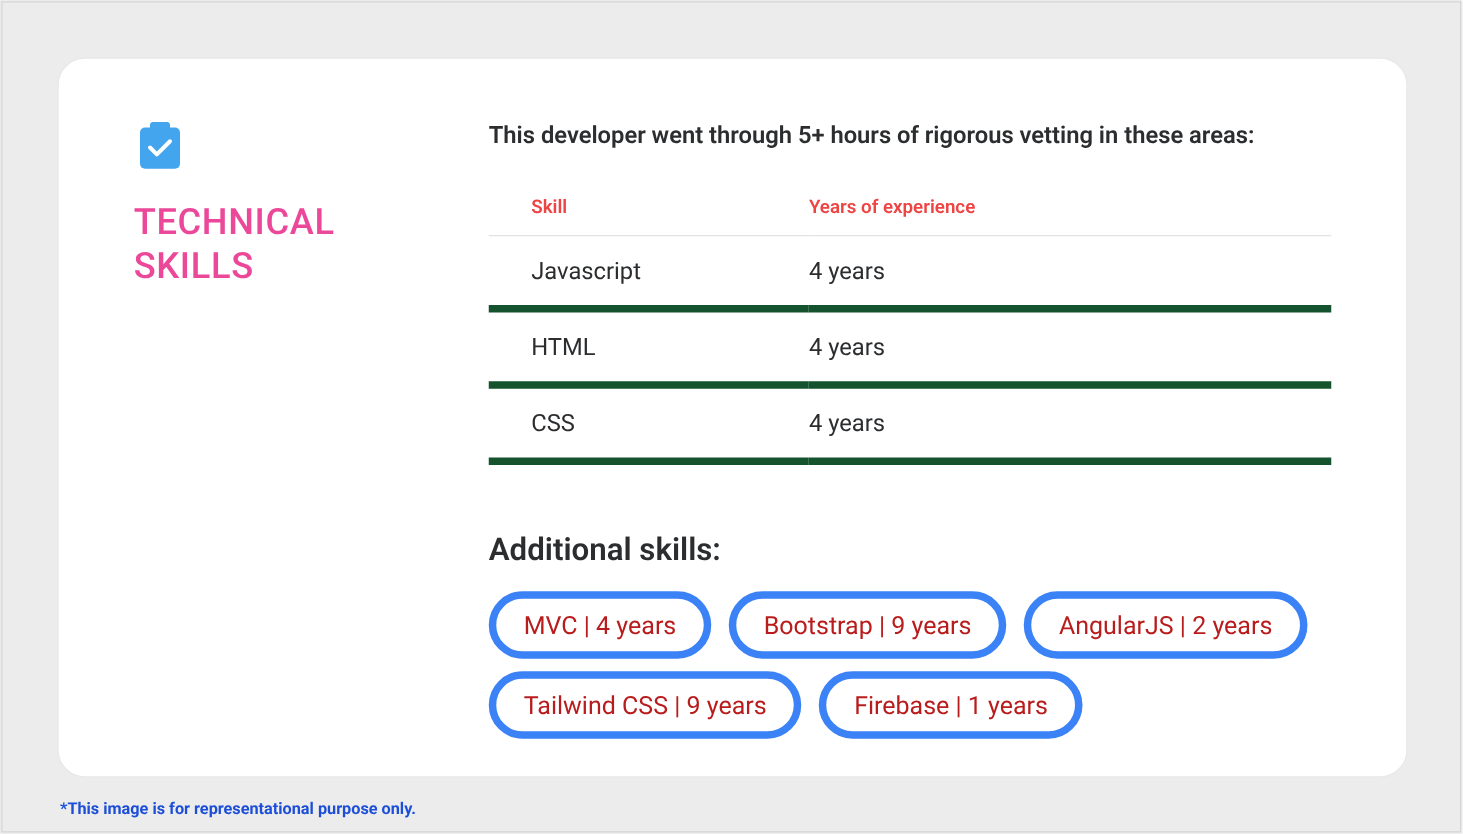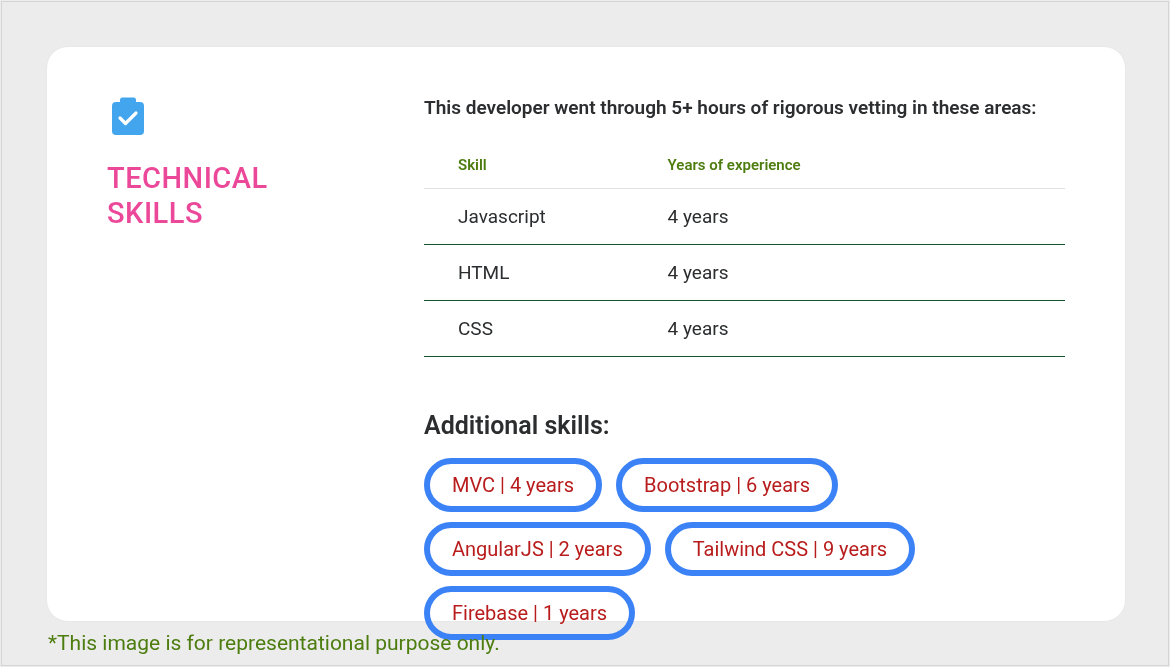--- a/index.html
+++ b/index.html
@@ -39,51 +39,50 @@
     }
     .section-title {
       color: #ec4899;
       font-size: 29px;
       font-weight: 500;
       letter-spacing: 0.5px;
       line-height: 1.2;
     }
     .main-col {
       flex: 1;
-      margin-left: 33px;
     }
     .intro {
       color: #2b2d2f;
       font-size: 19px;
       font-weight: 600;
       margin-bottom: 34px;
       line-height: 1.4;
     }
     table {
       width: 100%;
       border-collapse: collapse;
     }
     th {
       text-align: left;
-      color: #4d7c0f;
+      color: #ef4444;
       font-size: 15px;
       font-weight: 600;
       padding: 0 18px 14px 34px;
       border-bottom: 1px solid #e2e2e2;
       vertical-align: top;
       line-height: 1.25;
     }
     th.col1 { width: 38%; }
     th.col2 { width: 62%; padding-left: 0; }
     td {
       color: #2b2d2f;
       font-size: 19px;
       font-weight: 400;
       padding: 16px 18px 16px 34px;
-      border-bottom: 1px solid #14532d;
+      border-bottom: 6px solid #14532d;
     }
     td.col2 { padding-left: 0; }
     .additional-title {
       color: #2b2d2f;
       font-size: 25px;
       font-weight: 600;
       margin-top: 54px;
       margin-bottom: 18px;
     }
     .chips {
@@ -97,23 +96,23 @@
       padding: 9px 22px;
       color: #b91c1c;
       font-size: 20px;
       font-weight: 400;
       line-height: 1.2;
     }
     .disclaimer {
       position: absolute;
       left: 46px;
       bottom: 10px;
-      color: #4d7c0f;
-      font-size: 21px;
-      font-weight: 400;
+      color: #1d4ed8;
+      font-size: 13px;
+      font-weight: 700;
     }
   </style>
 </head>
 <body>
 
 <div class="outer">
   <div class="card">
     <div class="left-col">
       <svg class="clipboard-icon" viewBox="0 0 42 42">
         <rect x="5" y="7" width="32" height="33" rx="4" fill="#43a5ed"></rect>
@@ -145,21 +144,21 @@
           <tr>
             <td>CSS</td>
             <td class="col2">4 years</td>
           </tr>
         </tbody>
       </table>
 
       <div class="additional-title">Additional skills:</div>
       <div class="chips">
         <span class="chip">MVC | 4 years</span>
-        <span class="chip">Bootstrap | 6 years</span>
+        <span class="chip">Bootstrap | 9 years</span>
         <span class="chip">AngularJS | 2 years</span>
         <span class="chip">Tailwind CSS | 9 years</span>
         <span class="chip">Firebase | 1 years</span>
       </div>
     </div>
   </div>
   <div class="disclaimer">*This image is for representational purpose only.</div>
 </div>
 
 </body></html>

